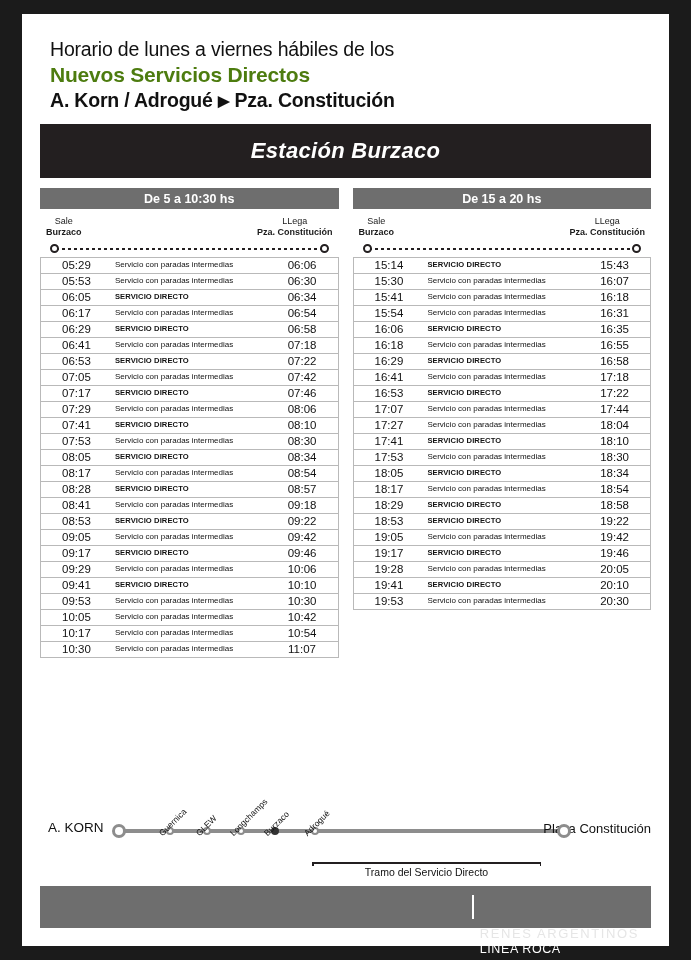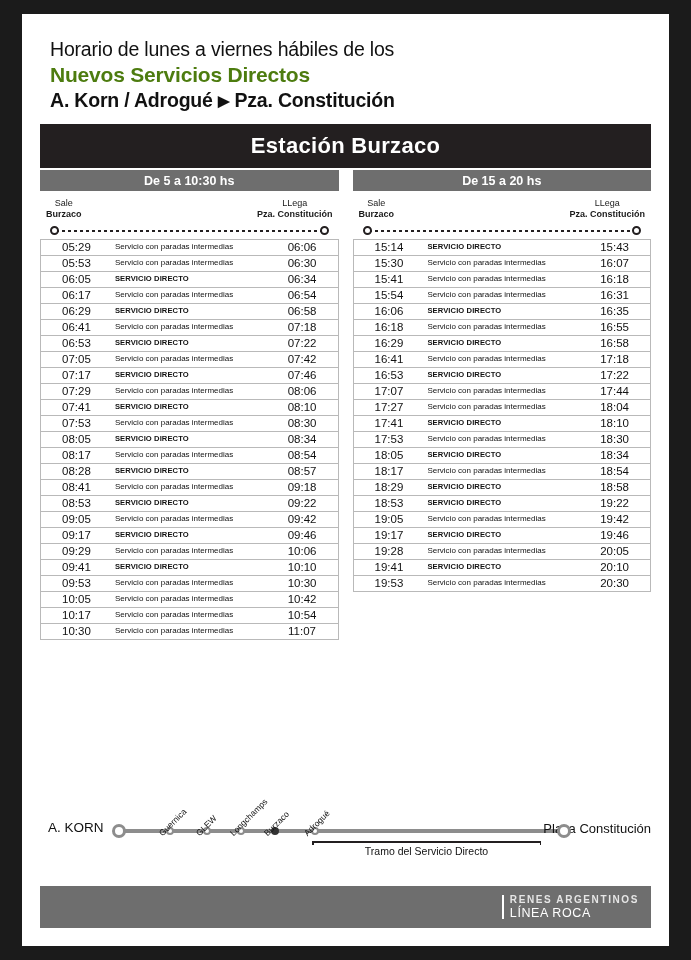--- a/index.html
+++ b/index.html
@@ -28,33 +28,33 @@
   }
   .header .line3 {
     font-size: 19.5px; color: #111; font-weight: bold;
     line-height: 1.2; margin-top: 1px; letter-spacing: -0.2px;
   }
   .header .line3 .arrow { font-size: 15px; vertical-align: 1px; }
 
   
   .station-bar {
     margin: 12px 18px 0 18px;
-    height: 44px;
+    height: 54px;
     background: #231f20;
     color: #fff;
-    display: flex; align-items: center; justify-content: center;
+    display: flex; align-items: center; justify-content: center; font-style: italic;
   }
   .station-bar span {
     font-size: 22px; font-weight: bold; letter-spacing: 0.3px;
   }
 
   
   .cols {
     display: flex;
-    margin: 2px 18px 0 18px;
+    margin: 10px 18px 0 18px;
     gap: 14px;
   }
   .col { width: 50%; }
   .band {
     height: 21px;
     background: #6e6e6e;
     color: #fff;
     display: flex; align-items: center; justify-content: center;
     font-size: 12.5px; font-weight: bold;
   }
@@ -157,21 +157,21 @@
   .node.filled { background: #333; border-color: #333; }
   .stop-label {
     position: absolute;
     font-size: 8.5px; color: #111;
     transform: rotate(-45deg);
     transform-origin: left bottom;
     white-space: nowrap;
   }
   .tramo {
     position: absolute;
-    left: 272px; right: 110px; top: 57px;
+    left: 272px; right: 110px; top: 78px;
     height: 20px;
   }
   .tramo .bar {
     position: absolute; left: 0; right: 0; top: 0;
     height: 1.5px; background: #231f20;
   }
   .tramo .tick-l, .tramo .tick-r {
     position: absolute; top: 0; width: 1.5px; height: 7px; background: #231f20;
   }
   .tramo .tick-l { left: 0; }
@@ -189,22 +189,23 @@
     left: 18px; right: 18px; bottom: 18px;
     height: 42px;
     background: #6e6e6e;
     color: #fff;
   }
   .footer .logo {
     position: absolute; right: 12px; top: 8px;
     text-align: left;
   }
   .footer .logo .l1 {
-    font-size: 10px; letter-spacing: 1.6px; font-weight: bold;
+    font-size: 13px; letter-spacing: 1.6px; font-weight: normal;
     color: #e6e6e6;
+    margin-top: 32px;
   }
   .footer .logo .l2 {
     font-size: 12.5px; letter-spacing: 0.6px; font-weight: normal;
     color: #ffffff; margin-top: 1px;
   }
   .footer .logo .bar {
     position: absolute; left: -8px; top: 1px; width: 2px; height: 24px;
     background: #ffffff;
   }
 </style>

